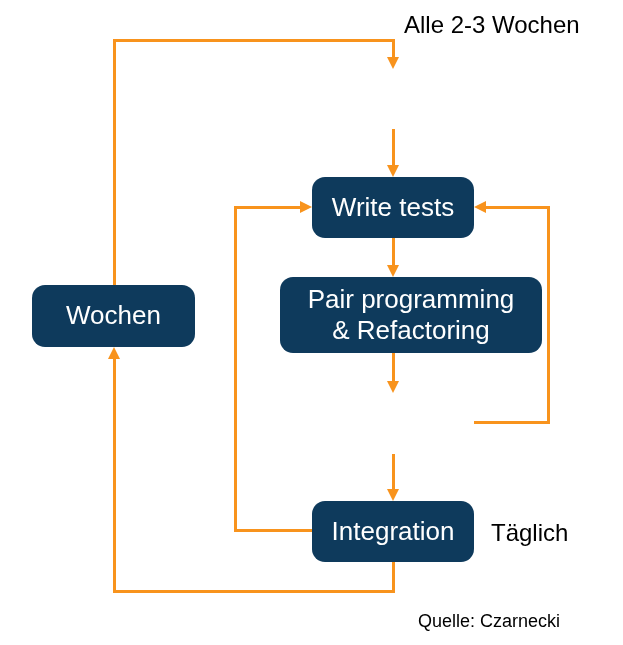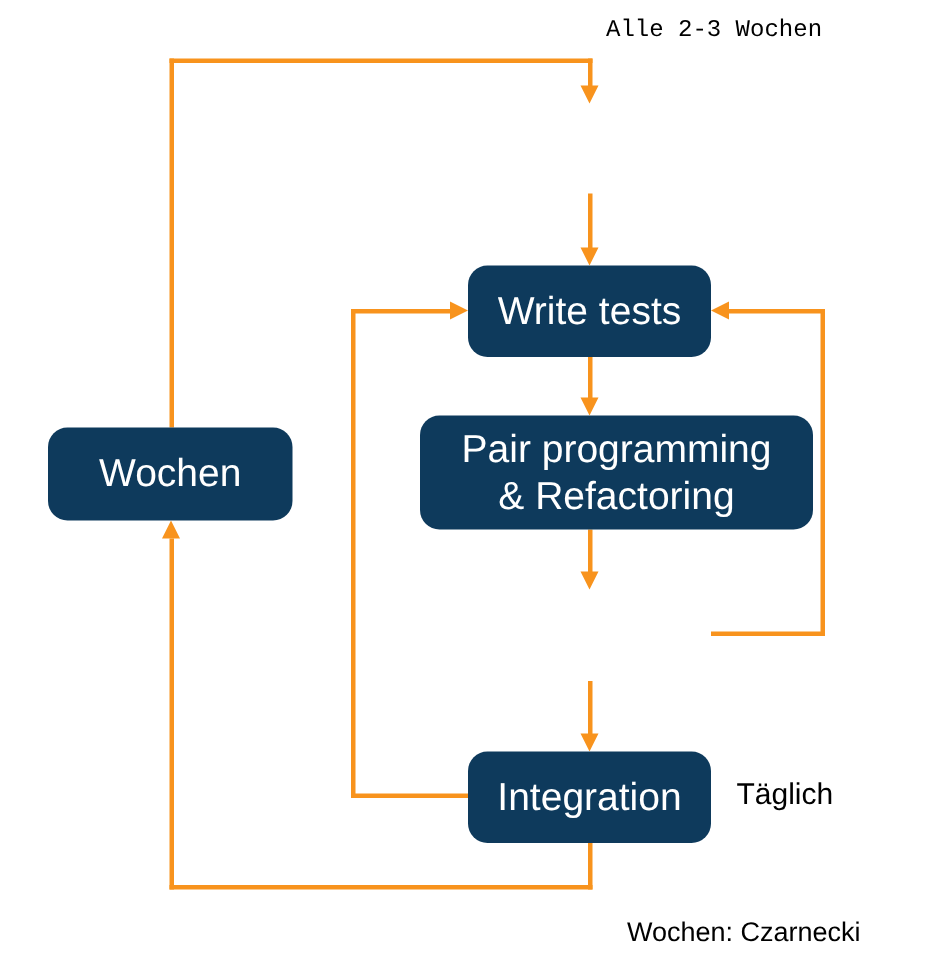--- a/index.html
+++ b/index.html
@@ -34,31 +34,31 @@
     line-height: 1.2;
     white-space: pre-line;
   }
   .segment { position: absolute; background: var(--arrow); }
   .arrowhead { position: absolute; width: 0; height: 0; }
   .arrow-down  { border-left: 6px solid transparent; border-right: 6px solid transparent; border-top: 12px solid var(--arrow); }
   .arrow-up    { border-left: 6px solid transparent; border-right: 6px solid transparent; border-bottom: 12px solid var(--arrow); }
   .arrow-left  { border-top: 6px solid transparent; border-bottom: 6px solid transparent; border-right: 12px solid var(--arrow); }
   .arrow-right { border-top: 6px solid transparent; border-bottom: 6px solid transparent; border-left: 12px solid var(--arrow); }
   .diagram-label { position: absolute; color: var(--label-text); white-space: nowrap; }
-  .label-cycle  { left: 404px; top: 11px;  font-size: 16px; font-family: Liberation Mono, monospace; }
-  .label-daily  { left: 491px; top: 519px; font-size: 20px; }
+  .label-cycle  { left: 404px; top: 11px;  font-size: 24px; }
+  .label-daily  { left: 491px; top: 519px; font-size: 24px; }
   .label-source { left: 418px; top: 611px; font-size: 18px; }
 </style>
 </head>
 <body>
 
 <div class="canvas">
   <div class="diagram-label label-cycle">Alle 2-3 Wochen</div>
   <div class="diagram-label label-daily">Täglich</div>
-  <div class="diagram-label label-source">Wochen: Czarnecki</div>
+  <div class="diagram-label label-source">Quelle: Czarnecki</div>
 <div class="segment" style="left: 113px; top: 39px; width: 3px; height: 246px;"></div>
     <div class="segment" style="left: 113px; top: 39px; width: 282px; height: 3px;"></div>
     <div class="segment" style="left: 392px; top: 39px; width: 3px; height: 19px;"></div>
     <div class="segment" style="left: 392px; top: 129px; width: 3px; height: 37px;"></div>
     <div class="segment" style="left: 392px; top: 238px; width: 3px; height: 28px;"></div>
     <div class="segment" style="left: 392px; top: 353px; width: 3px; height: 29px;"></div>
     <div class="segment" style="left: 392px; top: 454px; width: 3px; height: 36px;"></div>
     <div class="segment" style="left: 474px; top: 421px; width: 76px; height: 3px;"></div>
     <div class="segment" style="left: 547px; top: 206px; width: 3px; height: 218px;"></div>
     <div class="segment" style="left: 486px; top: 206px; width: 64px; height: 3px;"></div>

